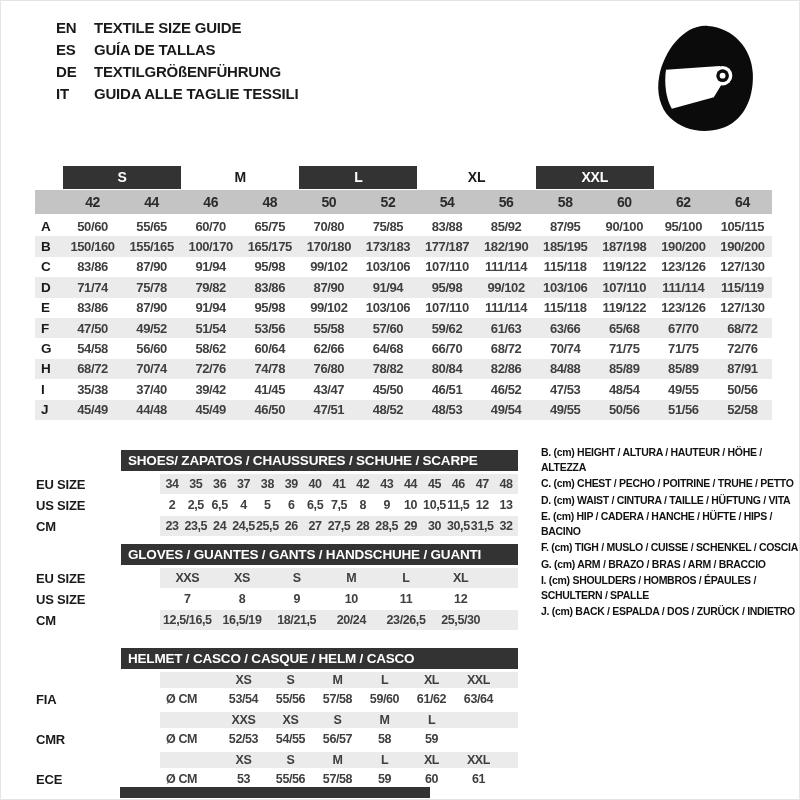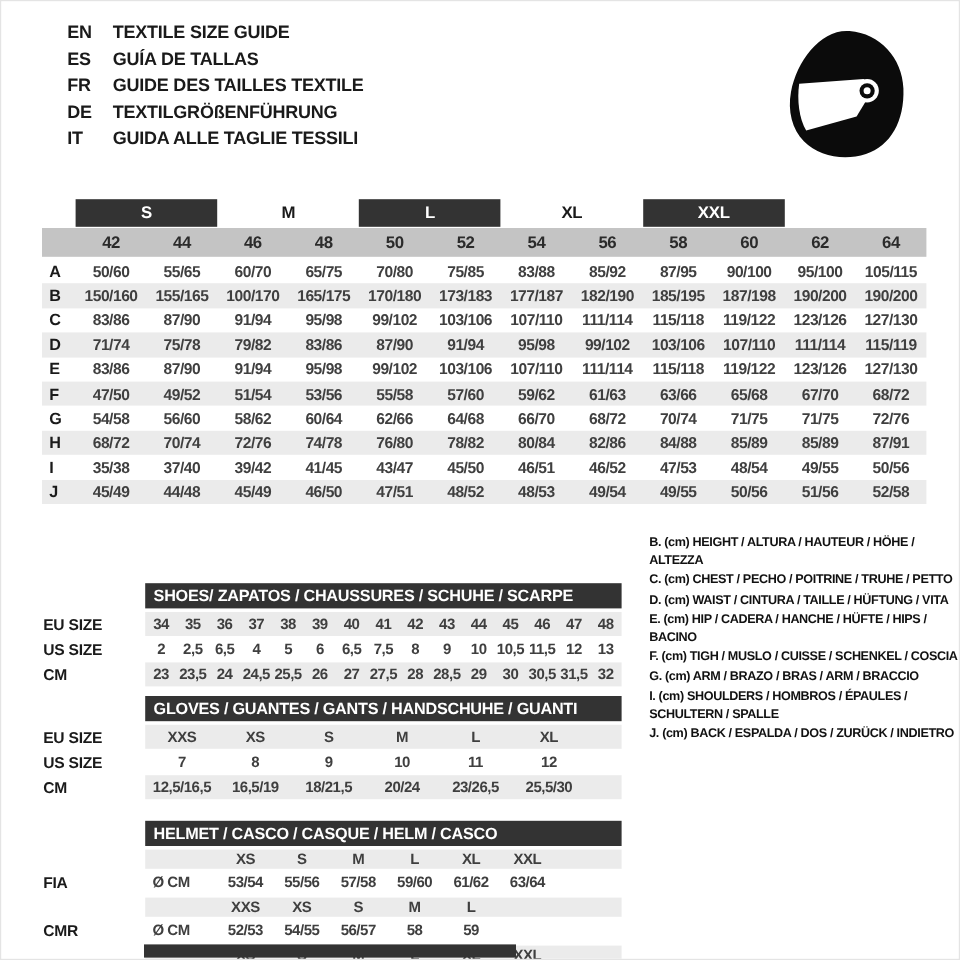--- a/index.html
+++ b/index.html
@@ -34,23 +34,23 @@
   .mt-label{padding-left:6px;color:var(--text);font-size:13.5px;}
   .cell{text-align:center;letter-spacing:-0.4px;white-space:nowrap;}
   
   .strip-section{position:absolute;left:35px;width:482px;}
   .shoes-section{top:449px;}
   .gloves-section{top:543px;}
   .helmet-section{top:647px;}
   .strip-title{
     margin-left:85px;width:397px;height:21px;background:var(--dark);color:#fff;
     font-weight:bold;font-size:13.5px;line-height:21px;padding-left:7px;
-    box-sizing:border-box;letter-spacing:-0.2px;margin-bottom:3px;white-space:nowrap;margin-top:36px;
+    box-sizing:border-box;letter-spacing:-0.2px;margin-bottom:3px;white-space:nowrap;
   }
-  .strip-row{display:flex;align-items:center;height:20px;margin-bottom:1px;}
+  .strip-row{display:flex;align-items:center;height:20px;margin-bottom:1px;gap:39px;}
   .strip-label{width:85px;flex:0 0 85px;font-weight:bold;font-size:13px;letter-spacing:-0.2px;}
   .strip-values{flex:1;display:grid;height:100%;align-items:center;}
   .strip-values.striped{background:var(--stripe);}
   .sv-cell{text-align:center;font-weight:bold;font-size:12.5px;color:var(--valtext);letter-spacing:-0.4px;white-space:nowrap;}
   .shoes-grid{grid-template-columns:repeat(15,1fr);}
   .gloves-grid{grid-template-columns:repeat(6,1fr);padding-right:30px;}
   .helmet-grid{grid-template-columns:60px repeat(6,47px) 1fr;}
   .helmet-size-row{height:16px;margin-bottom:2px;}
   .helmet-val-row{height:18px;margin-bottom:4px;}
   .hv-left{text-align:left;padding-left:6px;}
@@ -67,24 +67,20 @@
 <div class="page">
 
   <header class="lang-header" id="lang-header">
       <div class="lang-row">
        <span class="lang-code">EN</span>
        <span class="lang-label">TEXTILE SIZE GUIDE</span>
      </div>
       <div class="lang-row">
        <span class="lang-code">ES</span>
        <span class="lang-label">GUÍA DE TALLAS</span>
-     </div>
-      <div class="lang-row">
-       <span class="lang-code">FR</span>
-       <span class="lang-label">GUIDE DES TAILLES TEXTILE</span>
      </div>
       <div class="lang-row">
        <span class="lang-code">DE</span>
        <span class="lang-label">TEXTILGRÖßENFÜHRUNG</span>
      </div>
       <div class="lang-row">
        <span class="lang-code">IT</span>
        <span class="lang-label">GUIDA ALLE TAGLIE TESSILI</span>
      </div>
     </header>

